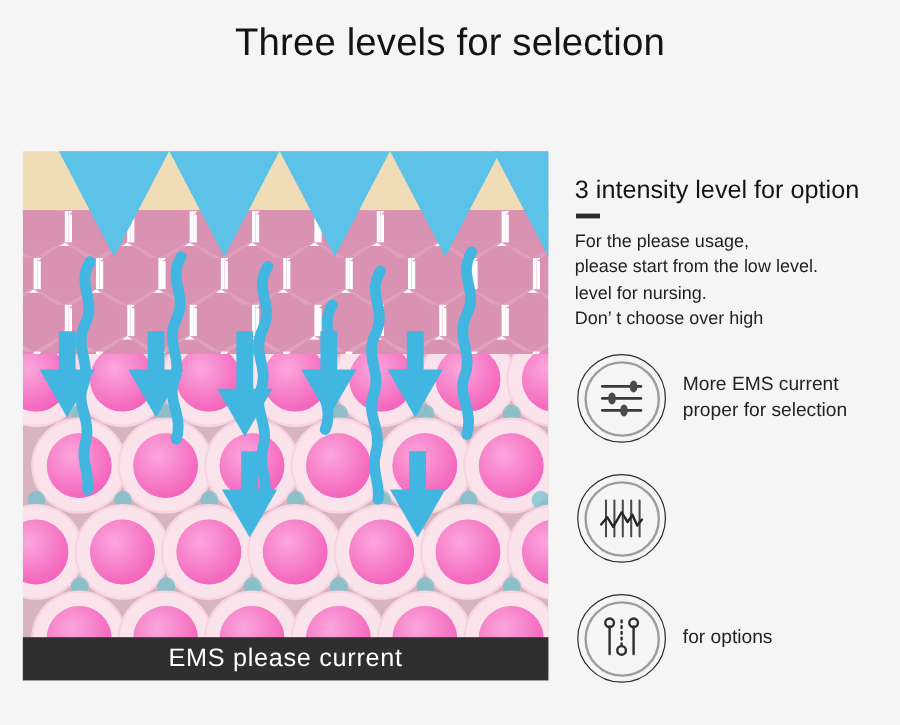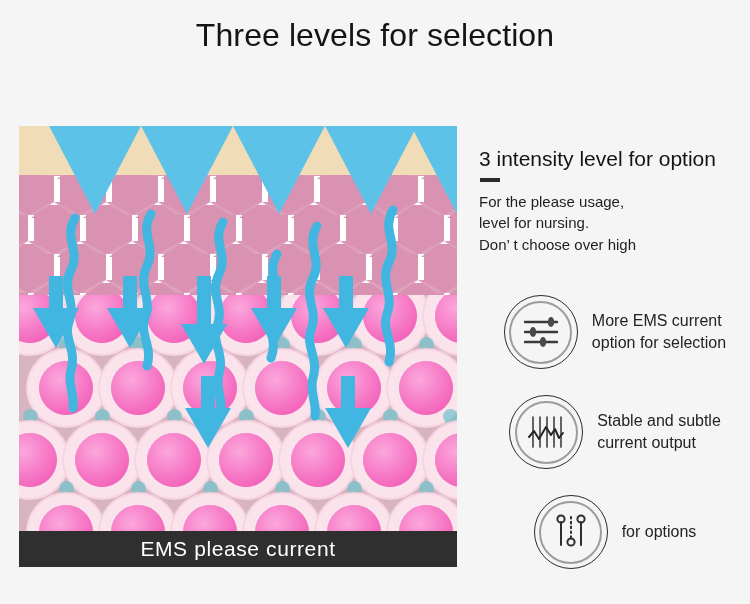--- a/index.html
+++ b/index.html
@@ -210,21 +210,20 @@
   .features {
     position: absolute;
     left: 481px;
     top: 282px;
     width: 268px;
   }
   .feature {
     display: flex;
     align-items: center;
     height: 100px;
-    justify-content: center;
   }
   .feature-icon {
     width: 72px;
     height: 72px;
     flex: 0 0 72px;
     border-radius: 50%;
     border: 1.6px solid #2b2b2b;
     position: relative;
     display: flex;
     align-items: center;
@@ -402,20 +401,21 @@
 
 <div class="caption-bar">
   <span class="caption-text">EMS please current</span>
 </div>
 
 <div class="panel">
   <div class="panel-title">3 intensity level for option</div>
   <div class="panel-rule"></div>
   <div class="panel-body">
     <span>For the please usage,</span>
+    <span>please start from the low level.</span>
     <span>level for nursing.</span>
     <span>Don’ t choose over high</span>
   </div>
 </div>
 
 <div class="features">
 
   <div class="feature">
     <div class="feature-icon">
       <svg width="44" height="40" viewBox="0 0 44 40">
@@ -424,41 +424,37 @@
           <line x1="6" y1="20" x2="38" y2="20"></line>
           <line x1="6" y1="30" x2="38" y2="30"></line>
         </g>
         <ellipse cx="32" cy="10" rx="3.2" ry="5" fill="#4a4a4a"></ellipse>
         <ellipse cx="14" cy="20" rx="3.2" ry="5" fill="#4a4a4a"></ellipse>
         <ellipse cx="24" cy="30" rx="3.2" ry="5" fill="#4a4a4a"></ellipse>
       </svg>
     </div>
     <div class="feature-text">
       <span>More EMS current</span>
-      <span>option for selection</span>
+      <span>proper for selection</span>
     </div>
   </div>
 
   <div class="feature">
     <div class="feature-icon">
       <svg width="44" height="42" viewBox="0 0 44 42">
         <g stroke="#4a4a4a" stroke-width="1.7" stroke-linecap="round">
           <line x1="9" y1="6" x2="9" y2="36"></line>
           <line x1="16" y1="6" x2="16" y2="36"></line>
           <line x1="23" y1="6" x2="23" y2="36"></line>
           <line x1="30" y1="6" x2="30" y2="36"></line>
           <line x1="37" y1="6" x2="37" y2="36"></line>
         </g>
         <path d="M5,26 L10,20 L15,28 L22,16 L27,24 L31,18 L35,27 L39,22" stroke="#262626" stroke-width="2" fill="none" stroke-linecap="round" stroke-linejoin="round"></path>
       </svg>
     </div>
-    <div class="feature-text">
-      <span>Stable and subtle</span>
-      <span>current output</span>
-    </div>
   </div>
 
   <div class="feature">
     <div class="feature-icon">
       <svg width="40" height="42" viewBox="0 0 40 42">
         <g stroke="#2e2e2e" stroke-width="2" stroke-linecap="round" fill="none">
           <line x1="10" y1="11" x2="10" y2="34"></line>
           <circle cx="10" cy="8" r="3.6"></circle>
           <line x1="30" y1="11" x2="30" y2="34"></line>
           <circle cx="30" cy="8" r="3.6"></circle>

